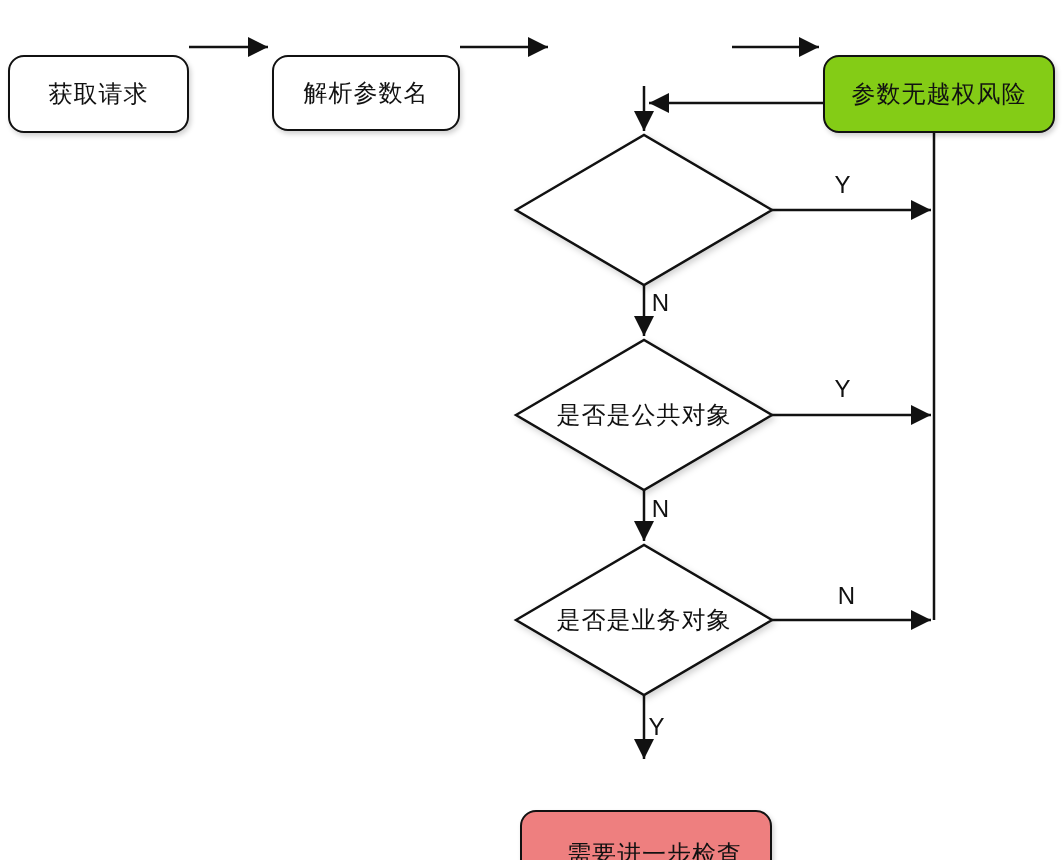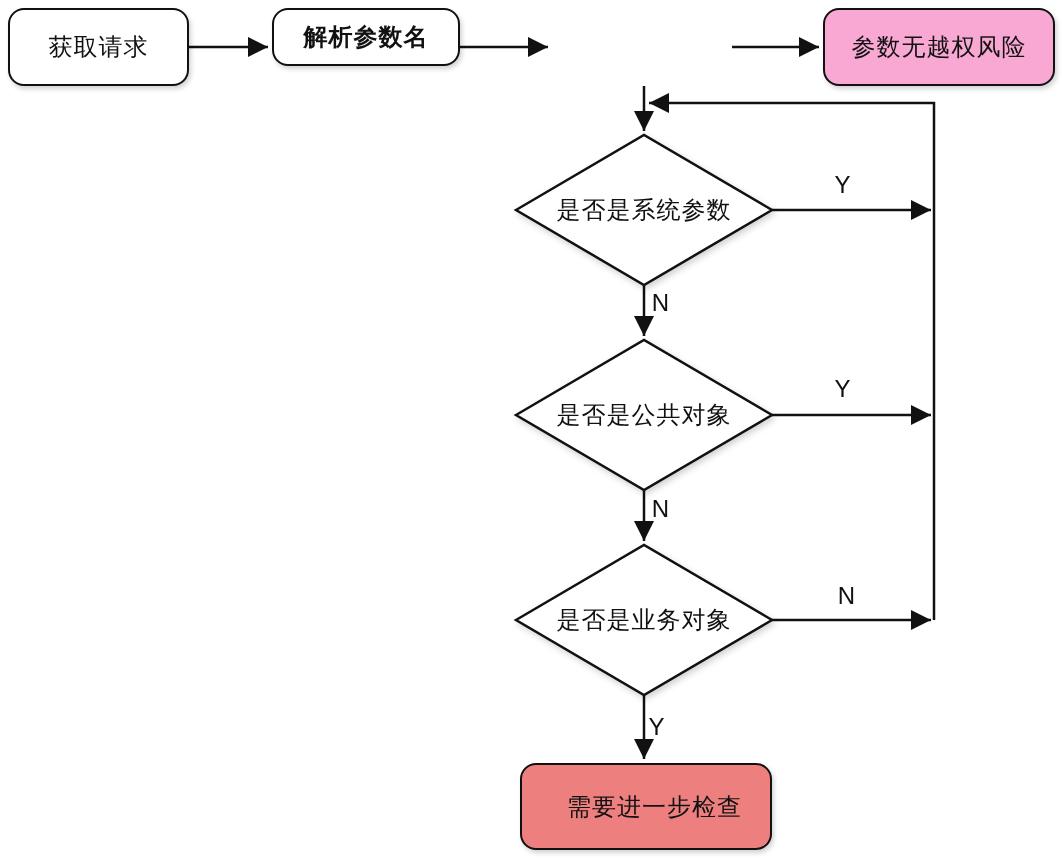--- a/index.html
+++ b/index.html
@@ -20,22 +20,23 @@
     border-radius: 16px;
     background: #ffffff;
     display: flex;
     align-items: center;
     justify-content: center;
     font-size: 24px;
     letter-spacing: 1px;
     white-space: nowrap;
     box-shadow: 2px 3px 5px rgba(0,0,0,0.18);
     z-index: 2;
+    margin-top: 47px;
   }
-  .node.success { background: #f9a8d4; }
+  .node.success { background: #84cc16; }
   .node.danger  { background: #ee7f7f; padding-left: 17px; }
   .dlabel {
     position: absolute;
     transform: translate(-50%, -50%);
     font-size: 24px;
     letter-spacing: 1px;
     white-space: nowrap;
     z-index: 2;
   }
   .elabel {
@@ -77,28 +78,27 @@
 
     <g class="shapes" fill="#ffffff" stroke="#111111" stroke-width="2.5" stroke-linejoin="miter">
       <polygon points="516,210 644,135 772,210 644,285"></polygon>
       <polygon points="516,415 644,340 772,415 644,490"></polygon>
       <polygon points="516,620 644,545 772,620 644,695"></polygon>
     </g>
   </svg>
 
   <div class="node process" style="left:8px;   top:8px;   width:181px; height:78px;">获取请求</div>
 
-  <div class="node process" style="left:272px; top:8px;   width:188px; height:58px;font-weight:bold;">解析参数名</div>
+  <div class="node process" style="left:272px; top:8px;   width:188px; height:76px;">解析参数名</div>
 
 
   <div class="node success" style="left:823px; top:8px;   width:232px; height:78px;">参数无越权风险</div>
 
   <div class="node danger" style="left:520px; top:763px; width:252px; height:87px;">需要进一步检查</div>
 
-  <div class="dlabel" style="left:644px; top:210px;">是否是系统参数</div>
 
   <div class="dlabel" style="left:644px; top:620px;">是否是业务对象</div>
 
   <div class="dlabel" style="left:644px; top:415px;">是否是公共对象</div>
 
 
   <div class="elabel" style="left:843px; top:185px;">Y</div>
 
   <div class="elabel" style="left:661px; top:303px;">N</div>
 

